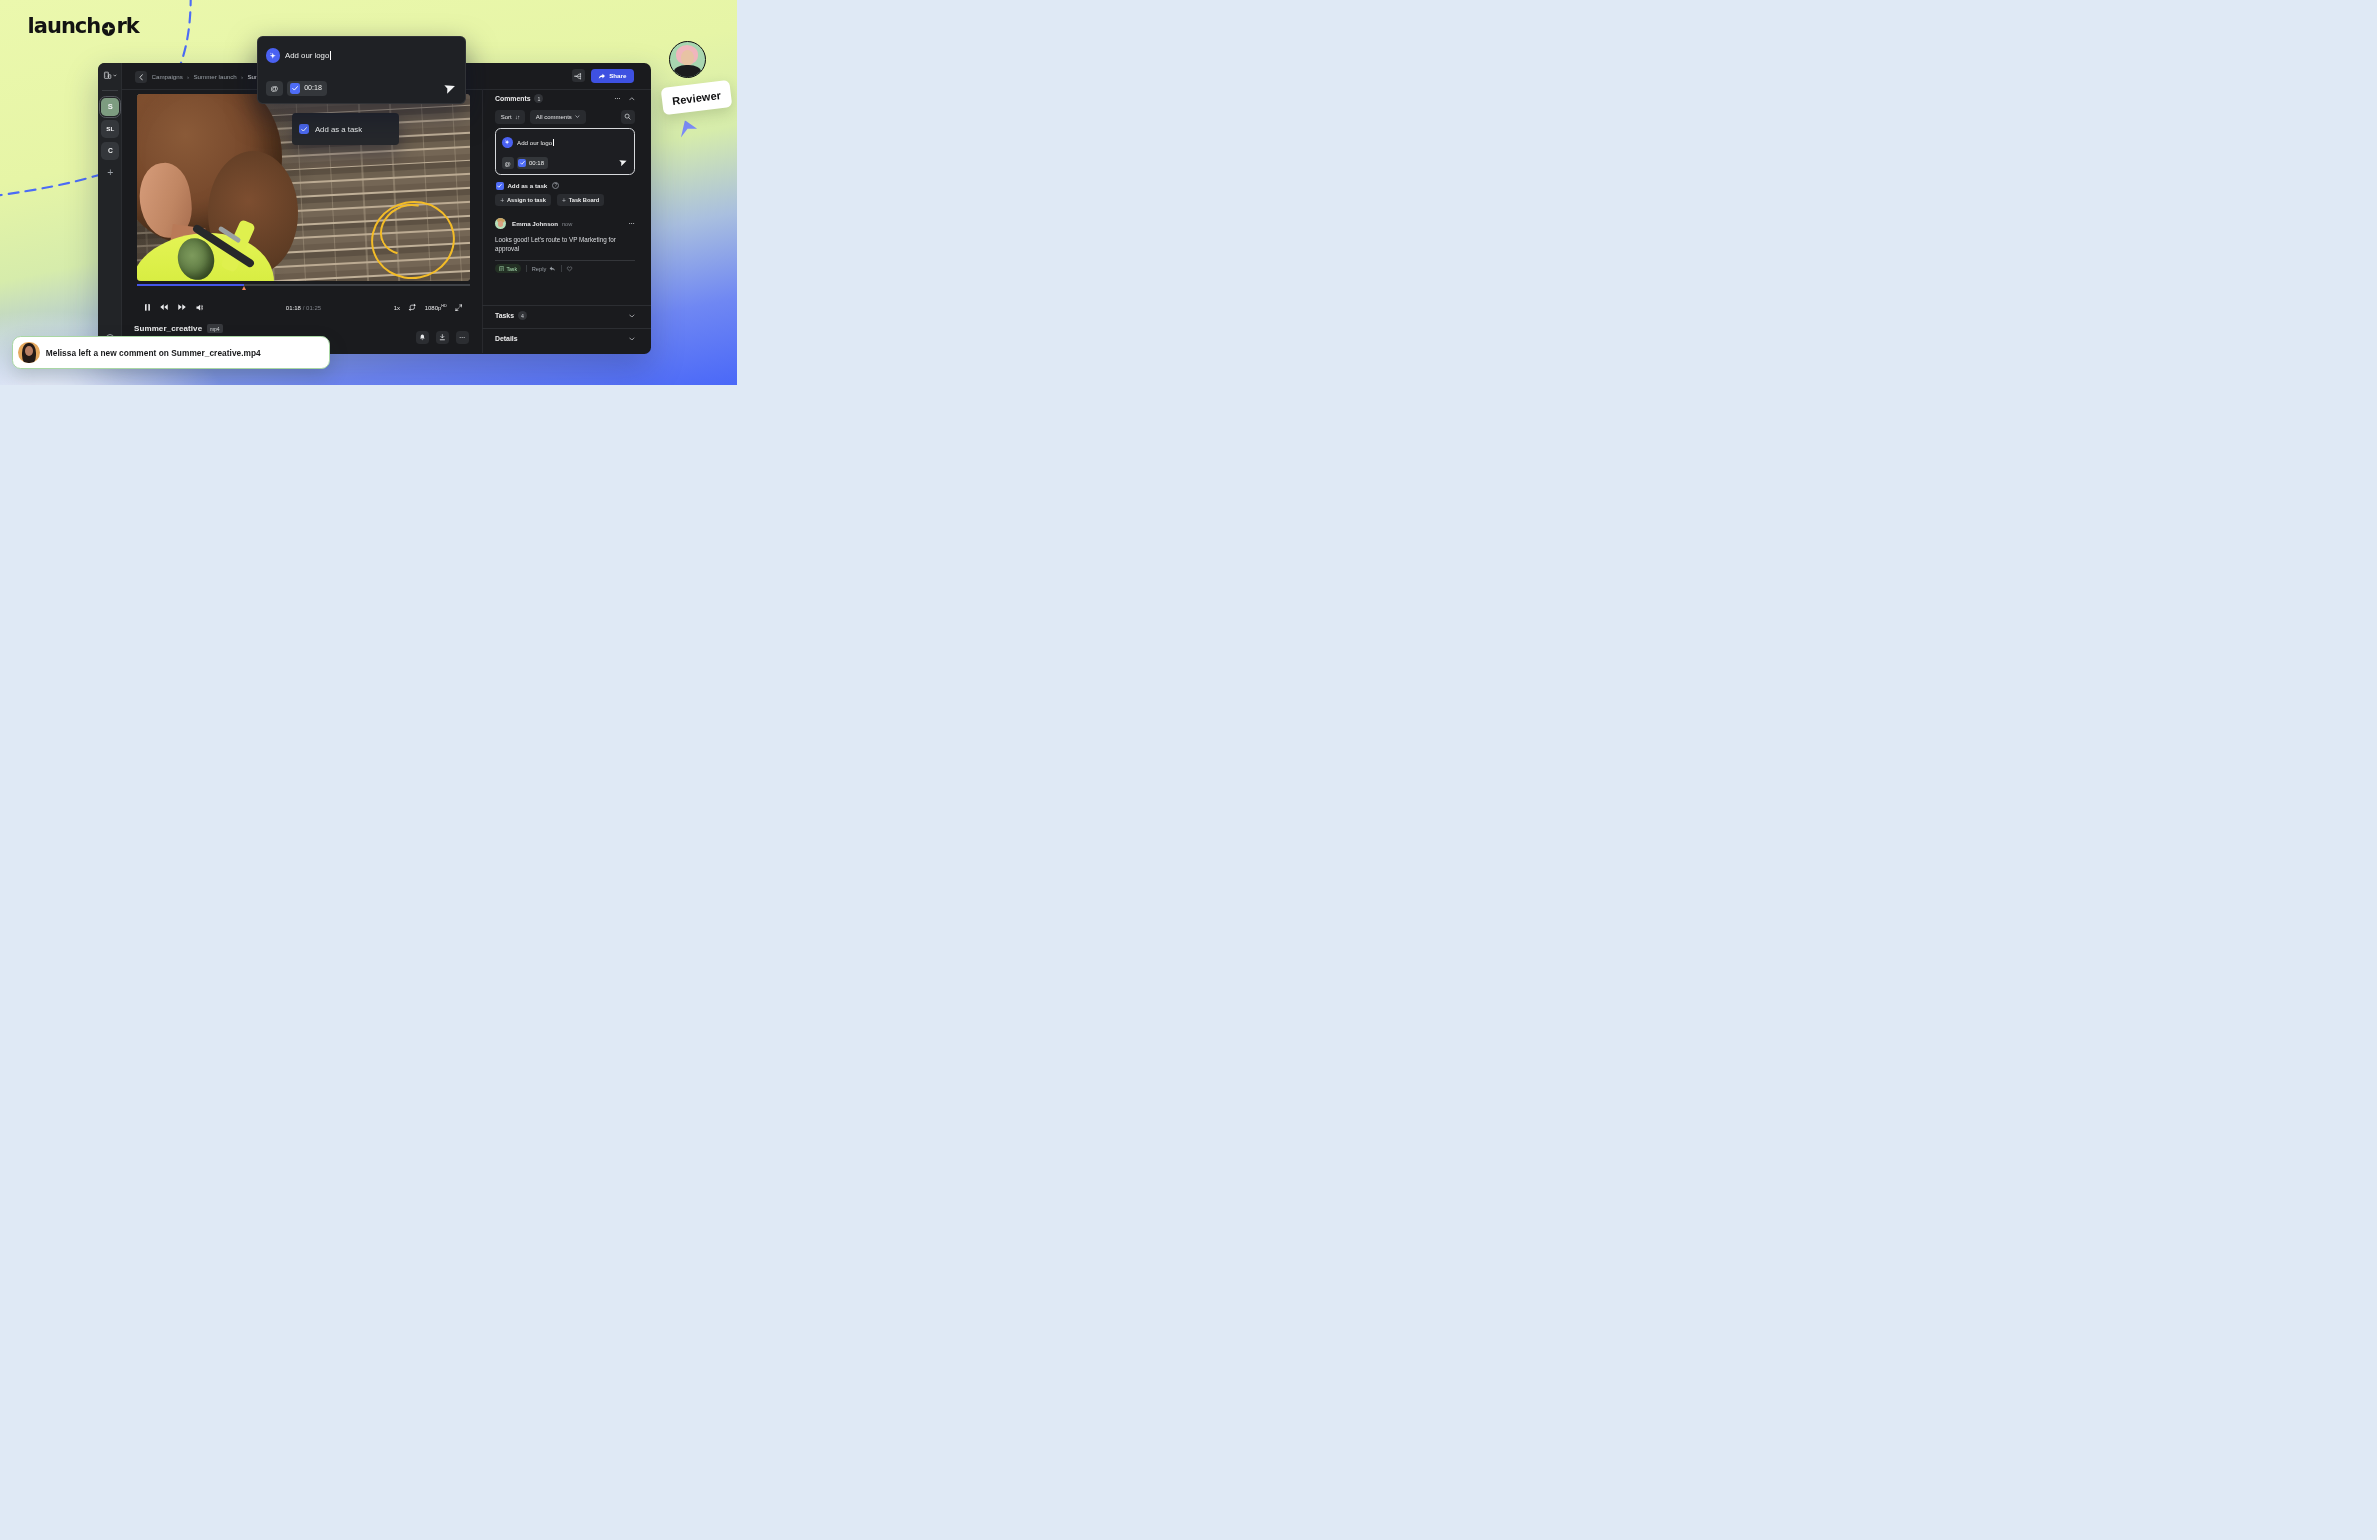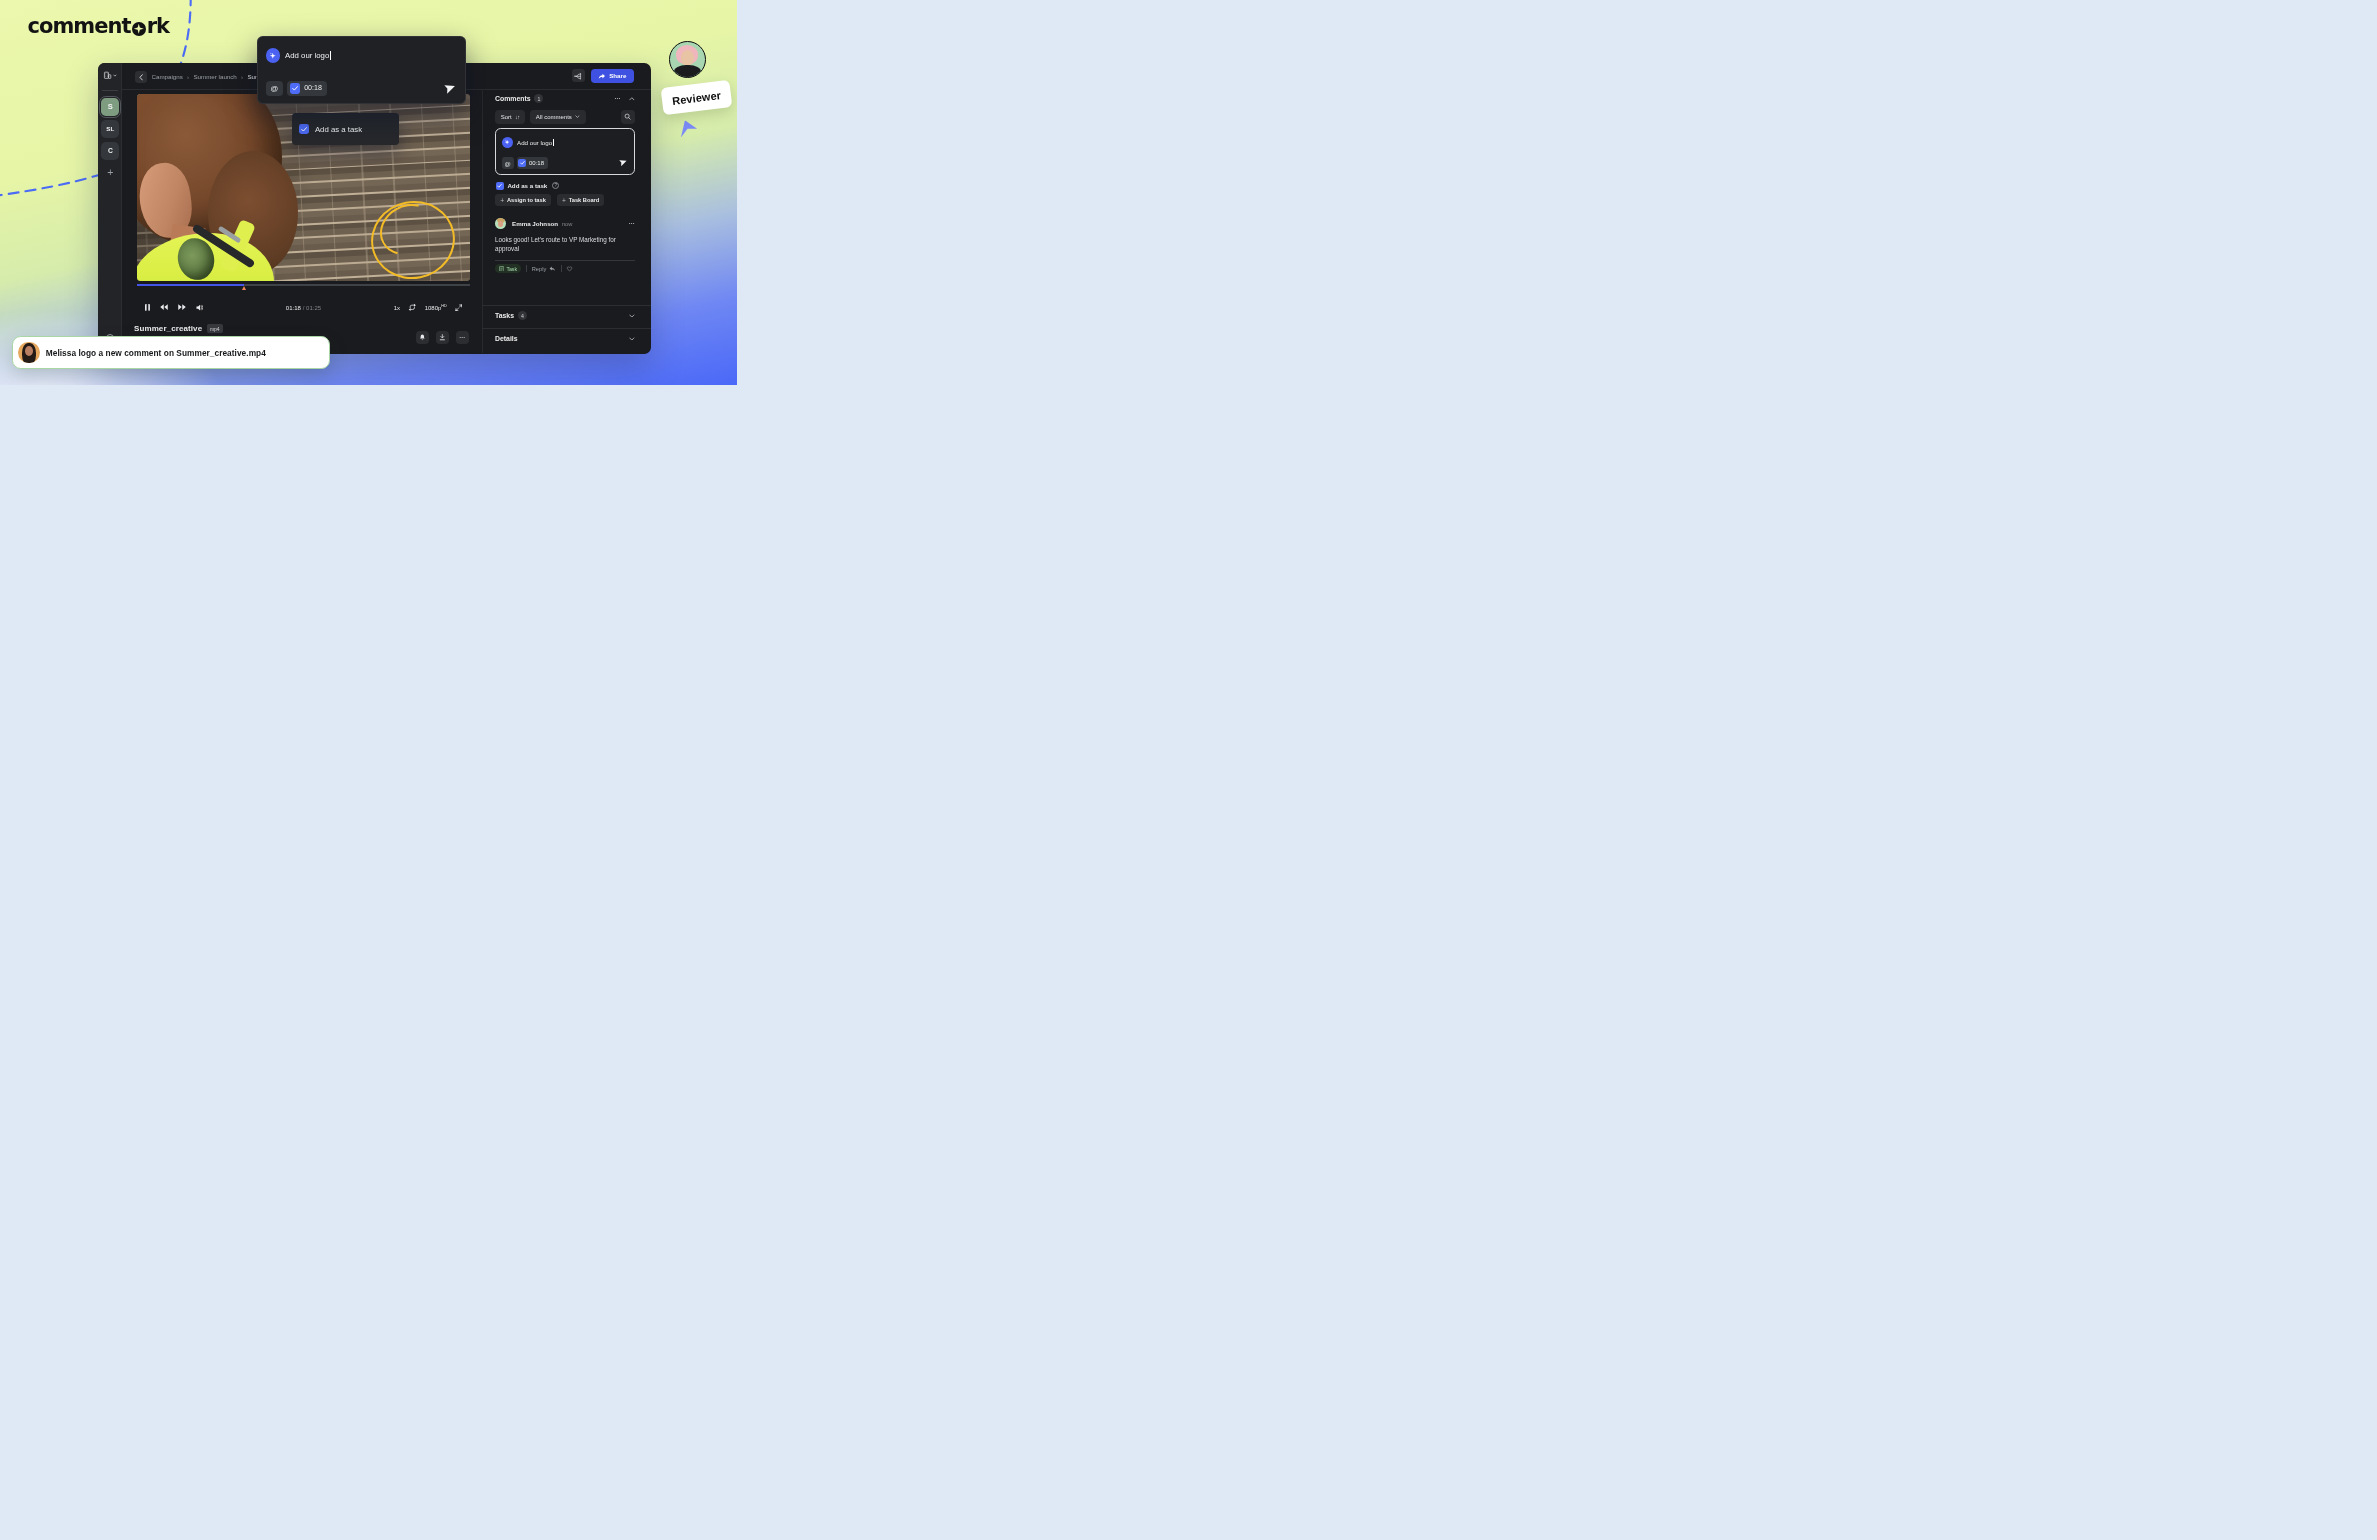--- a/index.html
+++ b/index.html
@@ -202,21 +202,21 @@
 <body>
 
 <div class="stage">
 
   <svg class="dash-svg" viewBox="0 0 1550 810" width="737" height="385">
     <path d="M 401 -10 C 401 42 396 88 380 134" fill="none" stroke="#4c6cf6" stroke-width="4.5" stroke-dasharray="21 15" stroke-linecap="round"></path>
     <path d="M 214 366 C 152 386 76 400 -10 412" fill="none" stroke="#4c6cf6" stroke-width="4.5" stroke-dasharray="21 15" stroke-linecap="round"></path>
   </svg>
 
   <div class="logo">
-    <span>comment</span>
+    <span>launch</span>
       <span class="logo-o"></span>
       <span>rk</span>
   </div>
 
   <div class="app">
 
     <div class="sidebar">
       <div class="org-btn">
         <svg width="9" height="9" viewBox="0 0 19 19">
           <rect x="3" y="2.5" width="8.5" height="13" rx="1" fill="none" stroke="#dcdee1" stroke-width="1.5"></rect>
@@ -507,21 +507,21 @@
     <span class="cbx s22">
       <svg width="6.2" height="4.8" viewBox="0 0 10 8">
           <polyline points="1,4 3.8,6.8 9,1" fill="none" stroke="#fff" stroke-width="1.6" stroke-linecap="round" stroke-linejoin="round"></polyline>
         </svg>
     </span>
     <span class="label">Add as a task</span>
   </div>
 
   <div class="toast">
     <div class="toast-avatar"></div>
-    <div class="toast-msg">Melissa logo a new comment on Summer_creative.mp4</div>
+    <div class="toast-msg">Melissa left a new comment on Summer_creative.mp4</div>
   </div>
 
   <div class="rev-avatar">
     <div class="hairp"></div>
       <div class="facep"></div>
       <div class="bodyp"></div>
   </div>
   <div class="rev-tag">
     <span class="label">Reviewer</span>
   </div>

